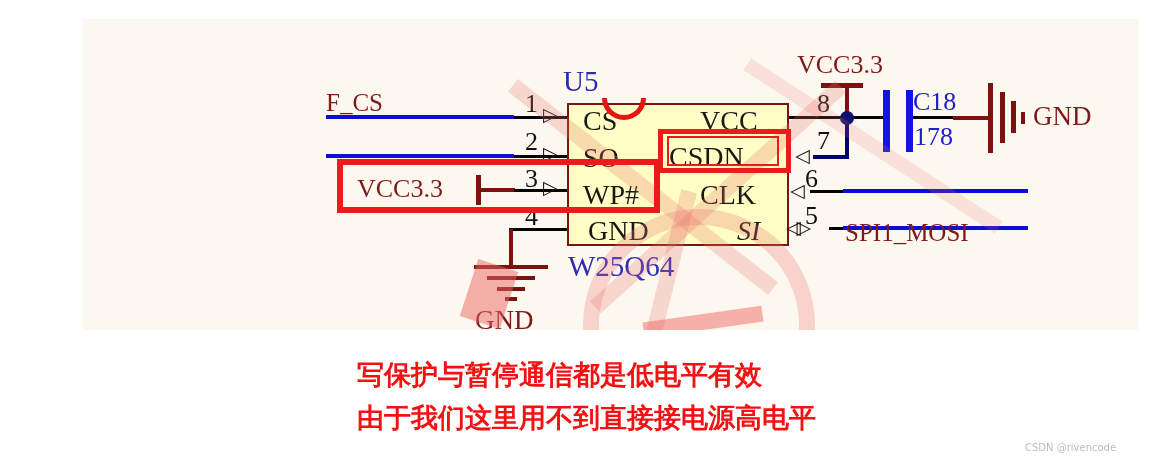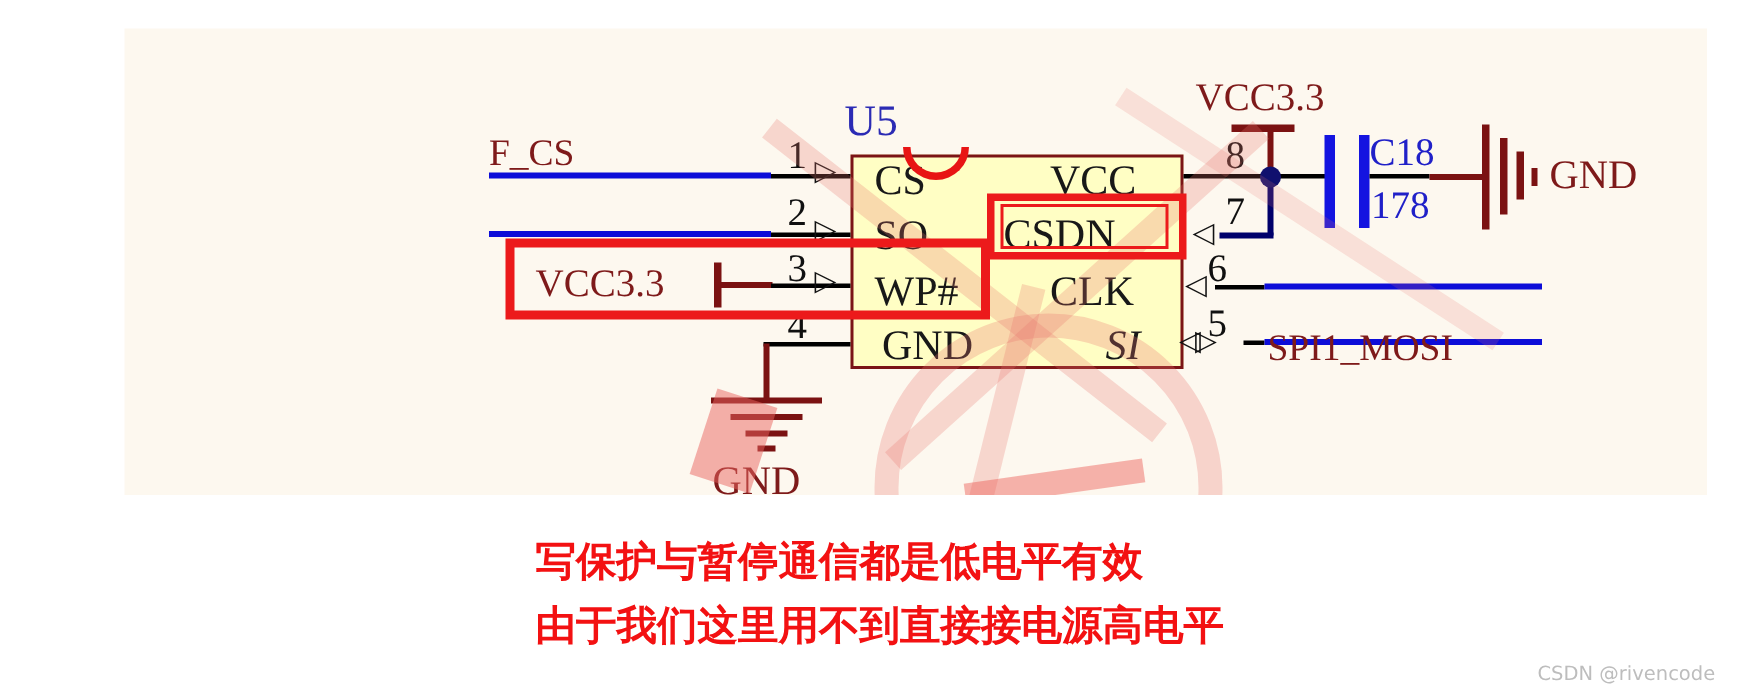--- a/index.html
+++ b/index.html
@@ -21,32 +21,33 @@
   .wire-blue{background:#0D0DD8;z-index:2;}
   .wire-navy{background:#00006B;z-index:2;}
   .wire-dred{background:#7B1212;z-index:2;}
   .dot{width:14px;height:14px;border-radius:50%;background:#10106E;z-index:3;}
   .arrow{font-family:"DejaVu Sans", sans-serif;font-size:19px;line-height:19px;color:#111;z-index:3;}
   .redbox{border:6px solid #EC1A1B;box-sizing:border-box;background:transparent;z-index:6;}
   .redbox-thin{border:2px solid #EC1A1B;box-sizing:border-box;z-index:6;}
   .arc{width:34px;height:17px;border:5px solid #E81414;border-top:none;
        border-radius:0 0 22px 22px;box-sizing:content-box;z-index:6;background:transparent;}
   .note{font-family:"DejaVu Sans", sans-serif;font-size:27px;font-weight:bold;color:#F31112;line-height:30px;z-index:4;white-space:nowrap;}
-  .csdn{font-family:"DejaVu Sans", sans-serif;font-size:13px;color:#BDBDBD;z-index:4;}
+  .csdn{font-family:"DejaVu Sans", sans-serif;font-size:10px;color:#BDBDBD;z-index:4;}
 </style>
 </head>
 <body>
 
 <div class="screen">
 
   <div class="abs panel"></div>
 
 
   <div class="abs chip"></div>
   <div class="abs blue-ref" style="left:563px;top:67px;">U5</div>
+  <div class="abs blue-ref" style="left:568px;top:252px;">W25Q64</div>
 
   <div class="abs pinlbl" style="left:583px;top:107px;">CS</div>
   <div class="abs pinlbl" style="left:583px;top:144px;">SO</div>
   <div class="abs pinlbl" style="left:583px;top:181px;">WP#</div>
   <div class="abs pinlbl" style="left:588px;top:217px;">GND</div>
   <div class="abs pinlbl" style="left:700px;top:107px;">VCC</div>
   <div class="abs pinlbl" style="left:669px;top:143px;">CSDN</div>
   <div class="abs pinlbl" style="left:700px;top:181px;">CLK</div>
   <div class="abs pinlbl" style="left:737px;top:217px;font-style:italic;">SI</div>
 

